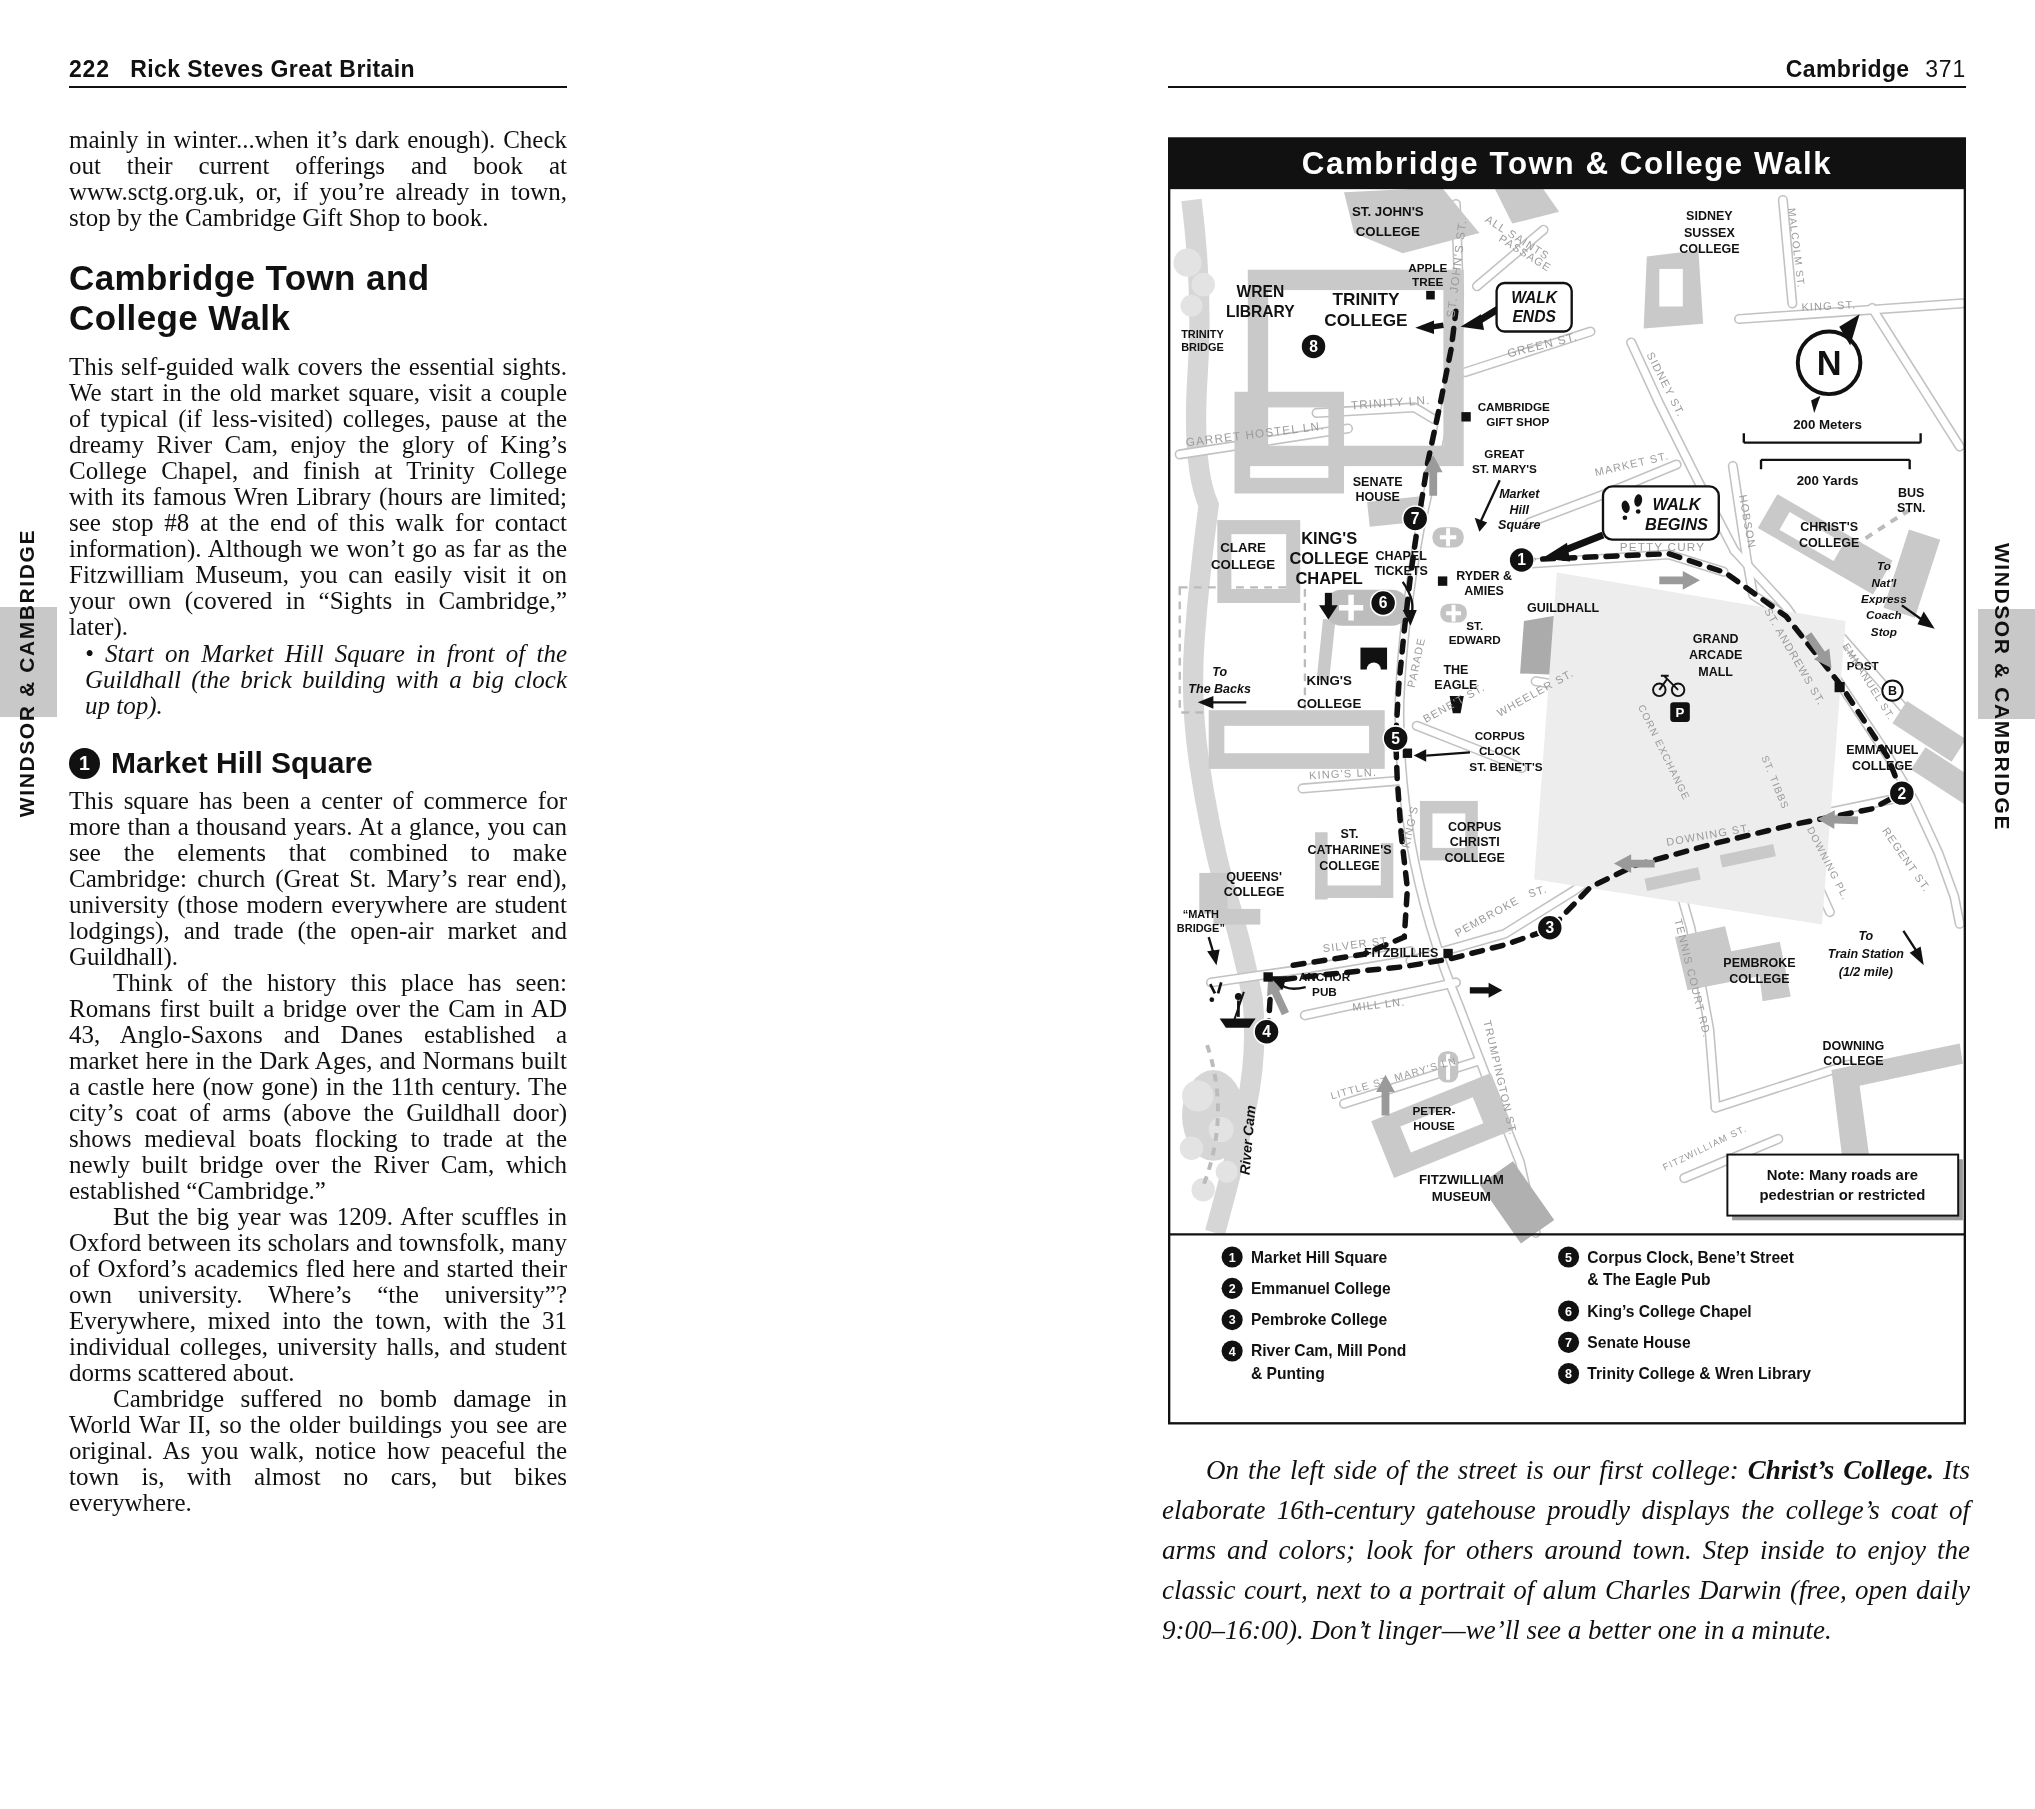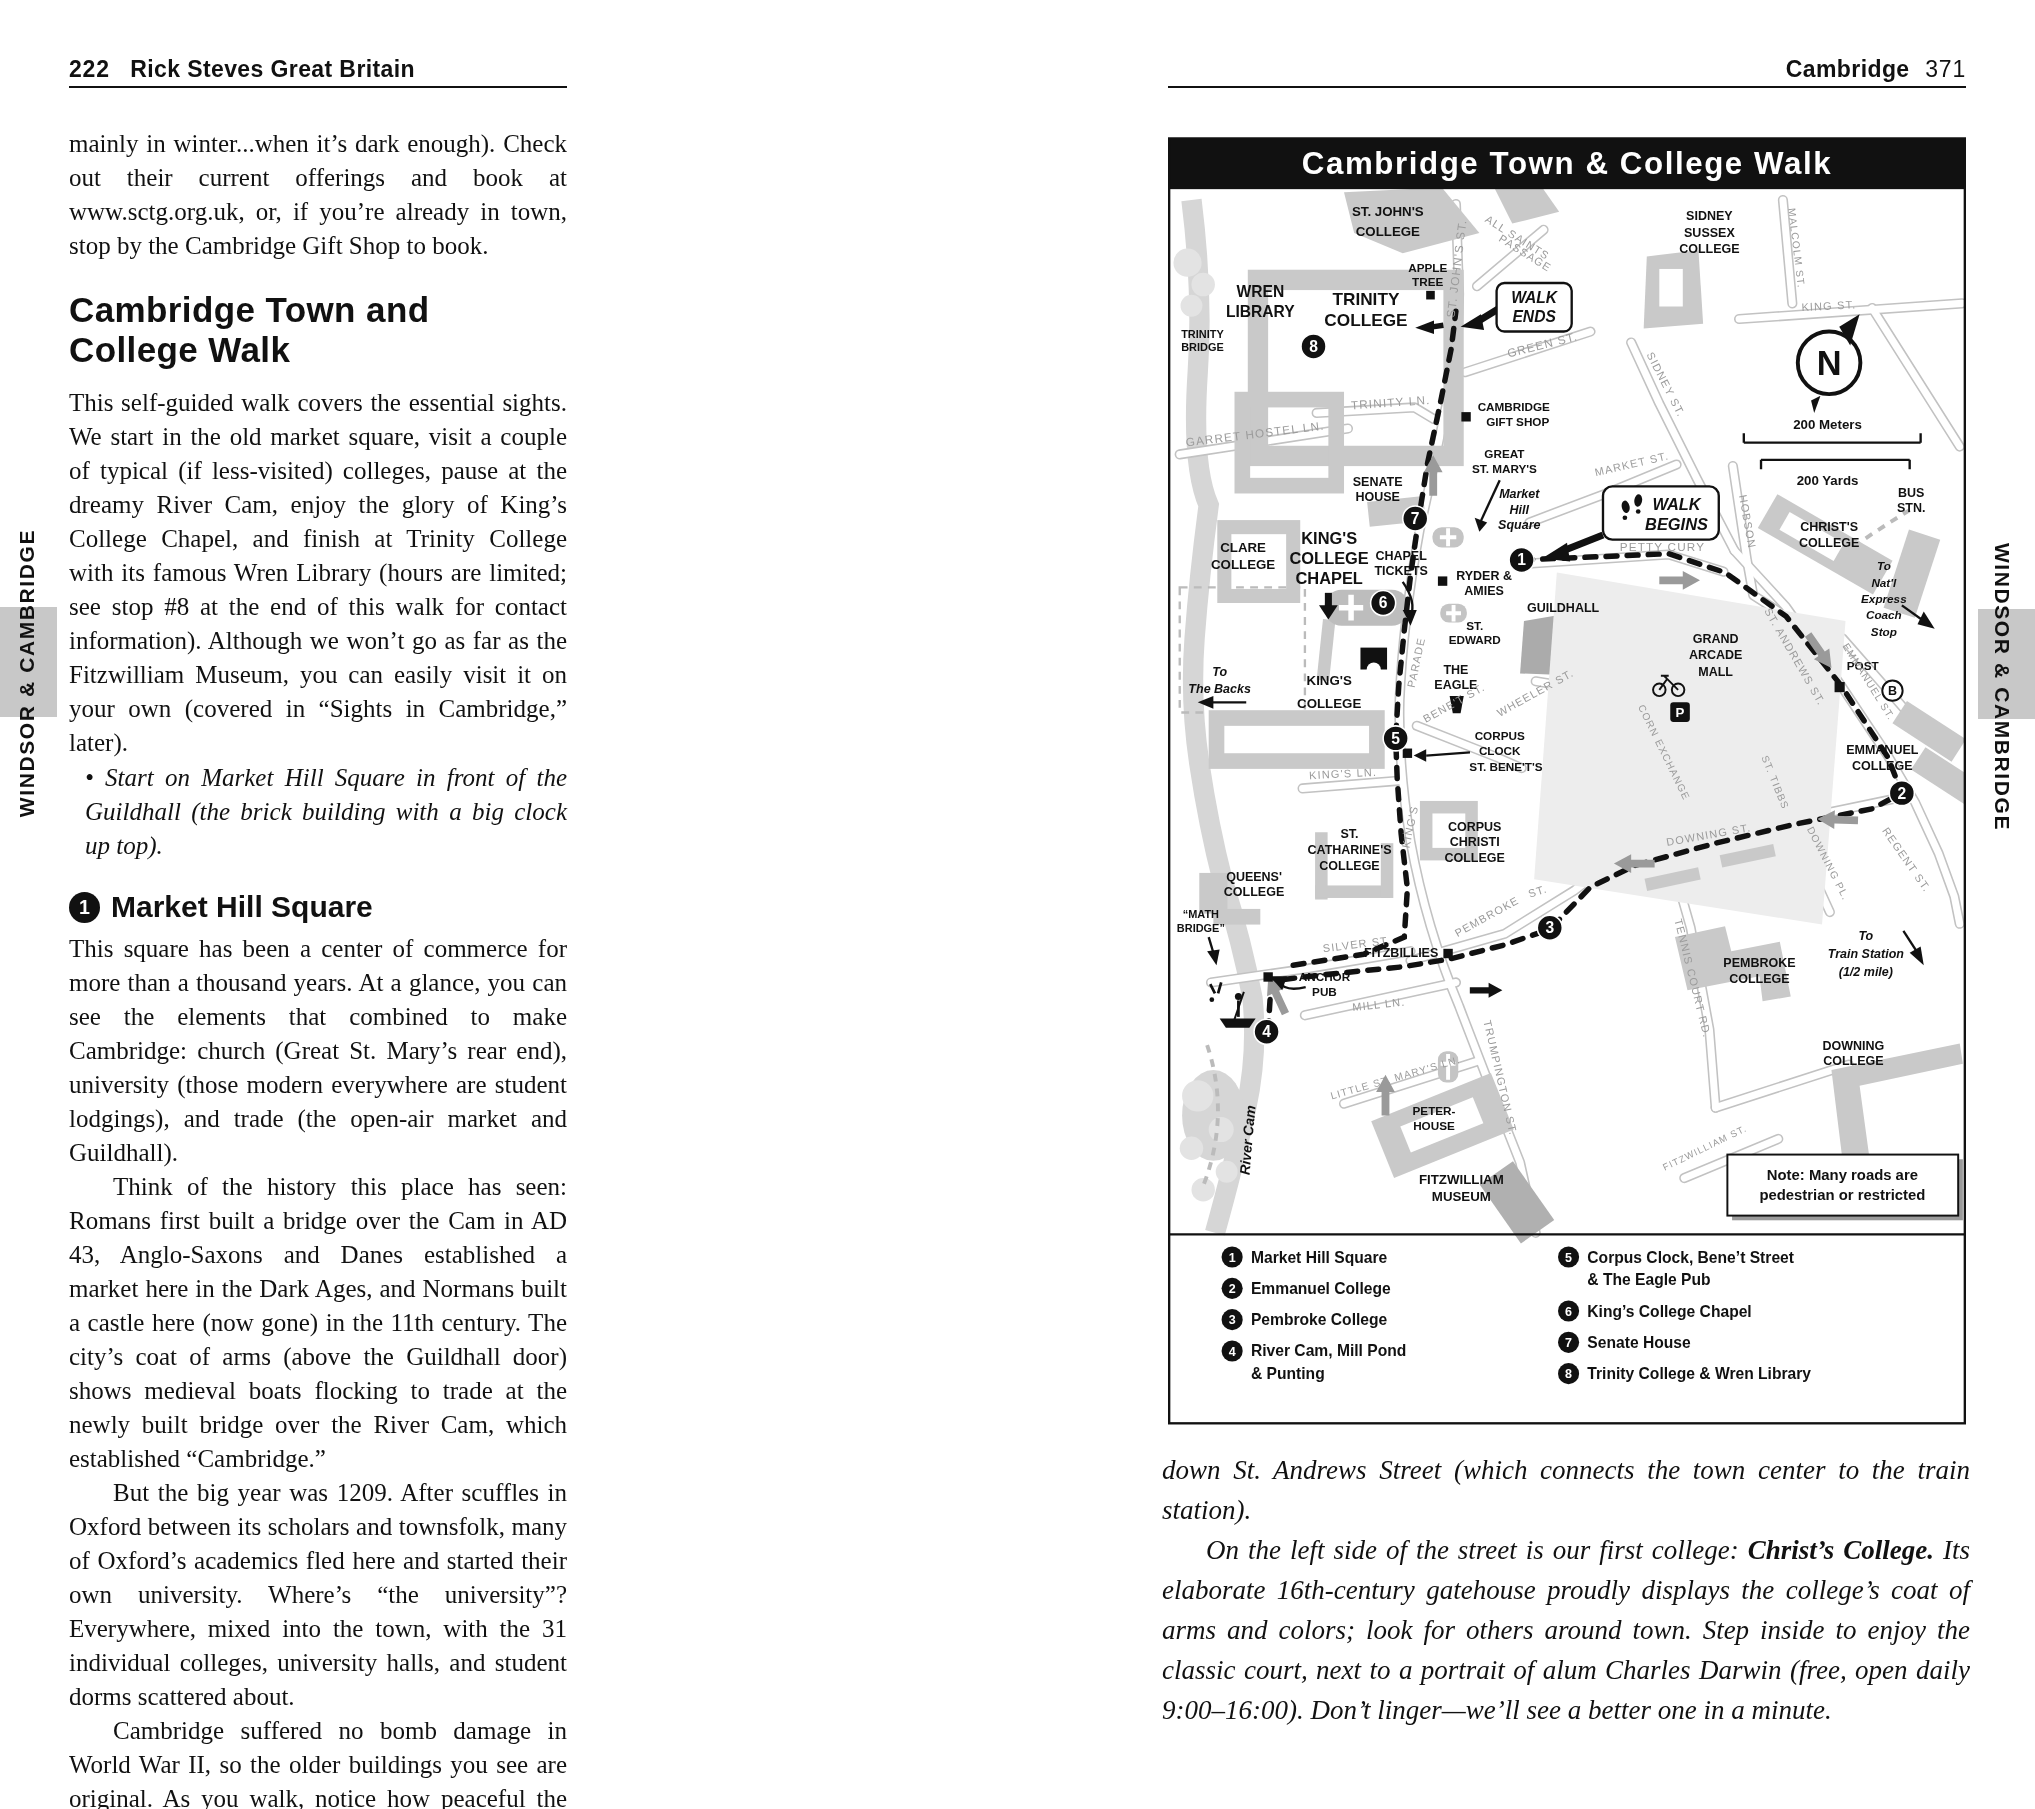--- a/index.html
+++ b/index.html
@@ -14,21 +14,21 @@
   .vtab.right{left:1818px;top:675px;transform:rotate(90deg);}
   
   .pagecol{position:absolute;}
   .pghead{display:flex;align-items:baseline;border-bottom:2.3px solid #111;padding-bottom:3px;
           font-family:"Liberation Sans",sans-serif;font-size:23px;}
   .pghead .num{font-weight:bold;letter-spacing:0.8px;}
   .pghead .ttl{font-weight:bold;margin-left:20.4px;letter-spacing:0.4px;text-align:right;}
   .pghead.right{justify-content:flex-end;}
   .pghead.right .ttl{margin-left:0;margin-right:15.7px;}
   .pghead.right .num{font-weight:500;}
-  .body p{font-size:25px;line-height:34px;text-align:justify;margin:0;}
+  .body p{font-size:25px;line-height:26px;text-align:justify;margin:0;}
   .body p.ind{text-indent:44px;}
   .body p.gap{margin-top:1.6px;margin-left:16px;}
   .ital{font-style:italic;}
   .bold{font-weight:bold;}
   h1.walkhead{font-family:"Liberation Sans",sans-serif;font-size:35px;margin:27px 0 15.7px 0;
               text-align:left;letter-spacing:0.4px;}
   h2.stophead{font-family:"Liberation Sans",sans-serif;font-size:30px;margin:27px 0 7.8px 0;
               display:flex;align-items:center;gap:11px;}
   .badge{display:inline-block;min-width:31px;height:31px;border-radius:50%;background:#111;color:#fff;
          text-align:center;line-height:31px;font-family:"Liberation Sans",sans-serif;
@@ -516,18 +516,17 @@
           <text x="536" y="1587" font-size="20" fill="#111" font-weight="700" text-anchor="start">Trinity College &amp; Wren Library</text>
         </g>
 
     <rect x="0" y="0" width="1020" height="66" fill="#111"></rect>
     <text x="510" y="47" text-anchor="middle" font-size="40" font-weight="bold" fill="#fff" letter-spacing="2">Cambridge Town &amp; College Walk</text>
     <rect x="1.5" y="1.5" width="1017" height="1642" fill="none" stroke="#111" stroke-width="3"></rect>
   </svg>
   </figure>
 
   <section class="pagecol contcol body" style="left:1162px;top:1450px;width:808px;">
-    <p class="ital">down St. Andrews Street (which connects the town center to the train station).</p>
     <p class="ital ind"><span>On the left side of the street is our first college: </span><span class="bold">Christ’s College.</span><span> Its elaborate 16th-century gatehouse proudly displays the college’s coat of arms and colors; look for others around town. Step inside to enjoy the classic court, next to a portrait of alum Charles Darwin (free, open daily 9:00–16:00). Don’t linger—we’ll see a better one in a minute.</span></p>
   </section>
 
 </div>
 
 
 </body></html>

